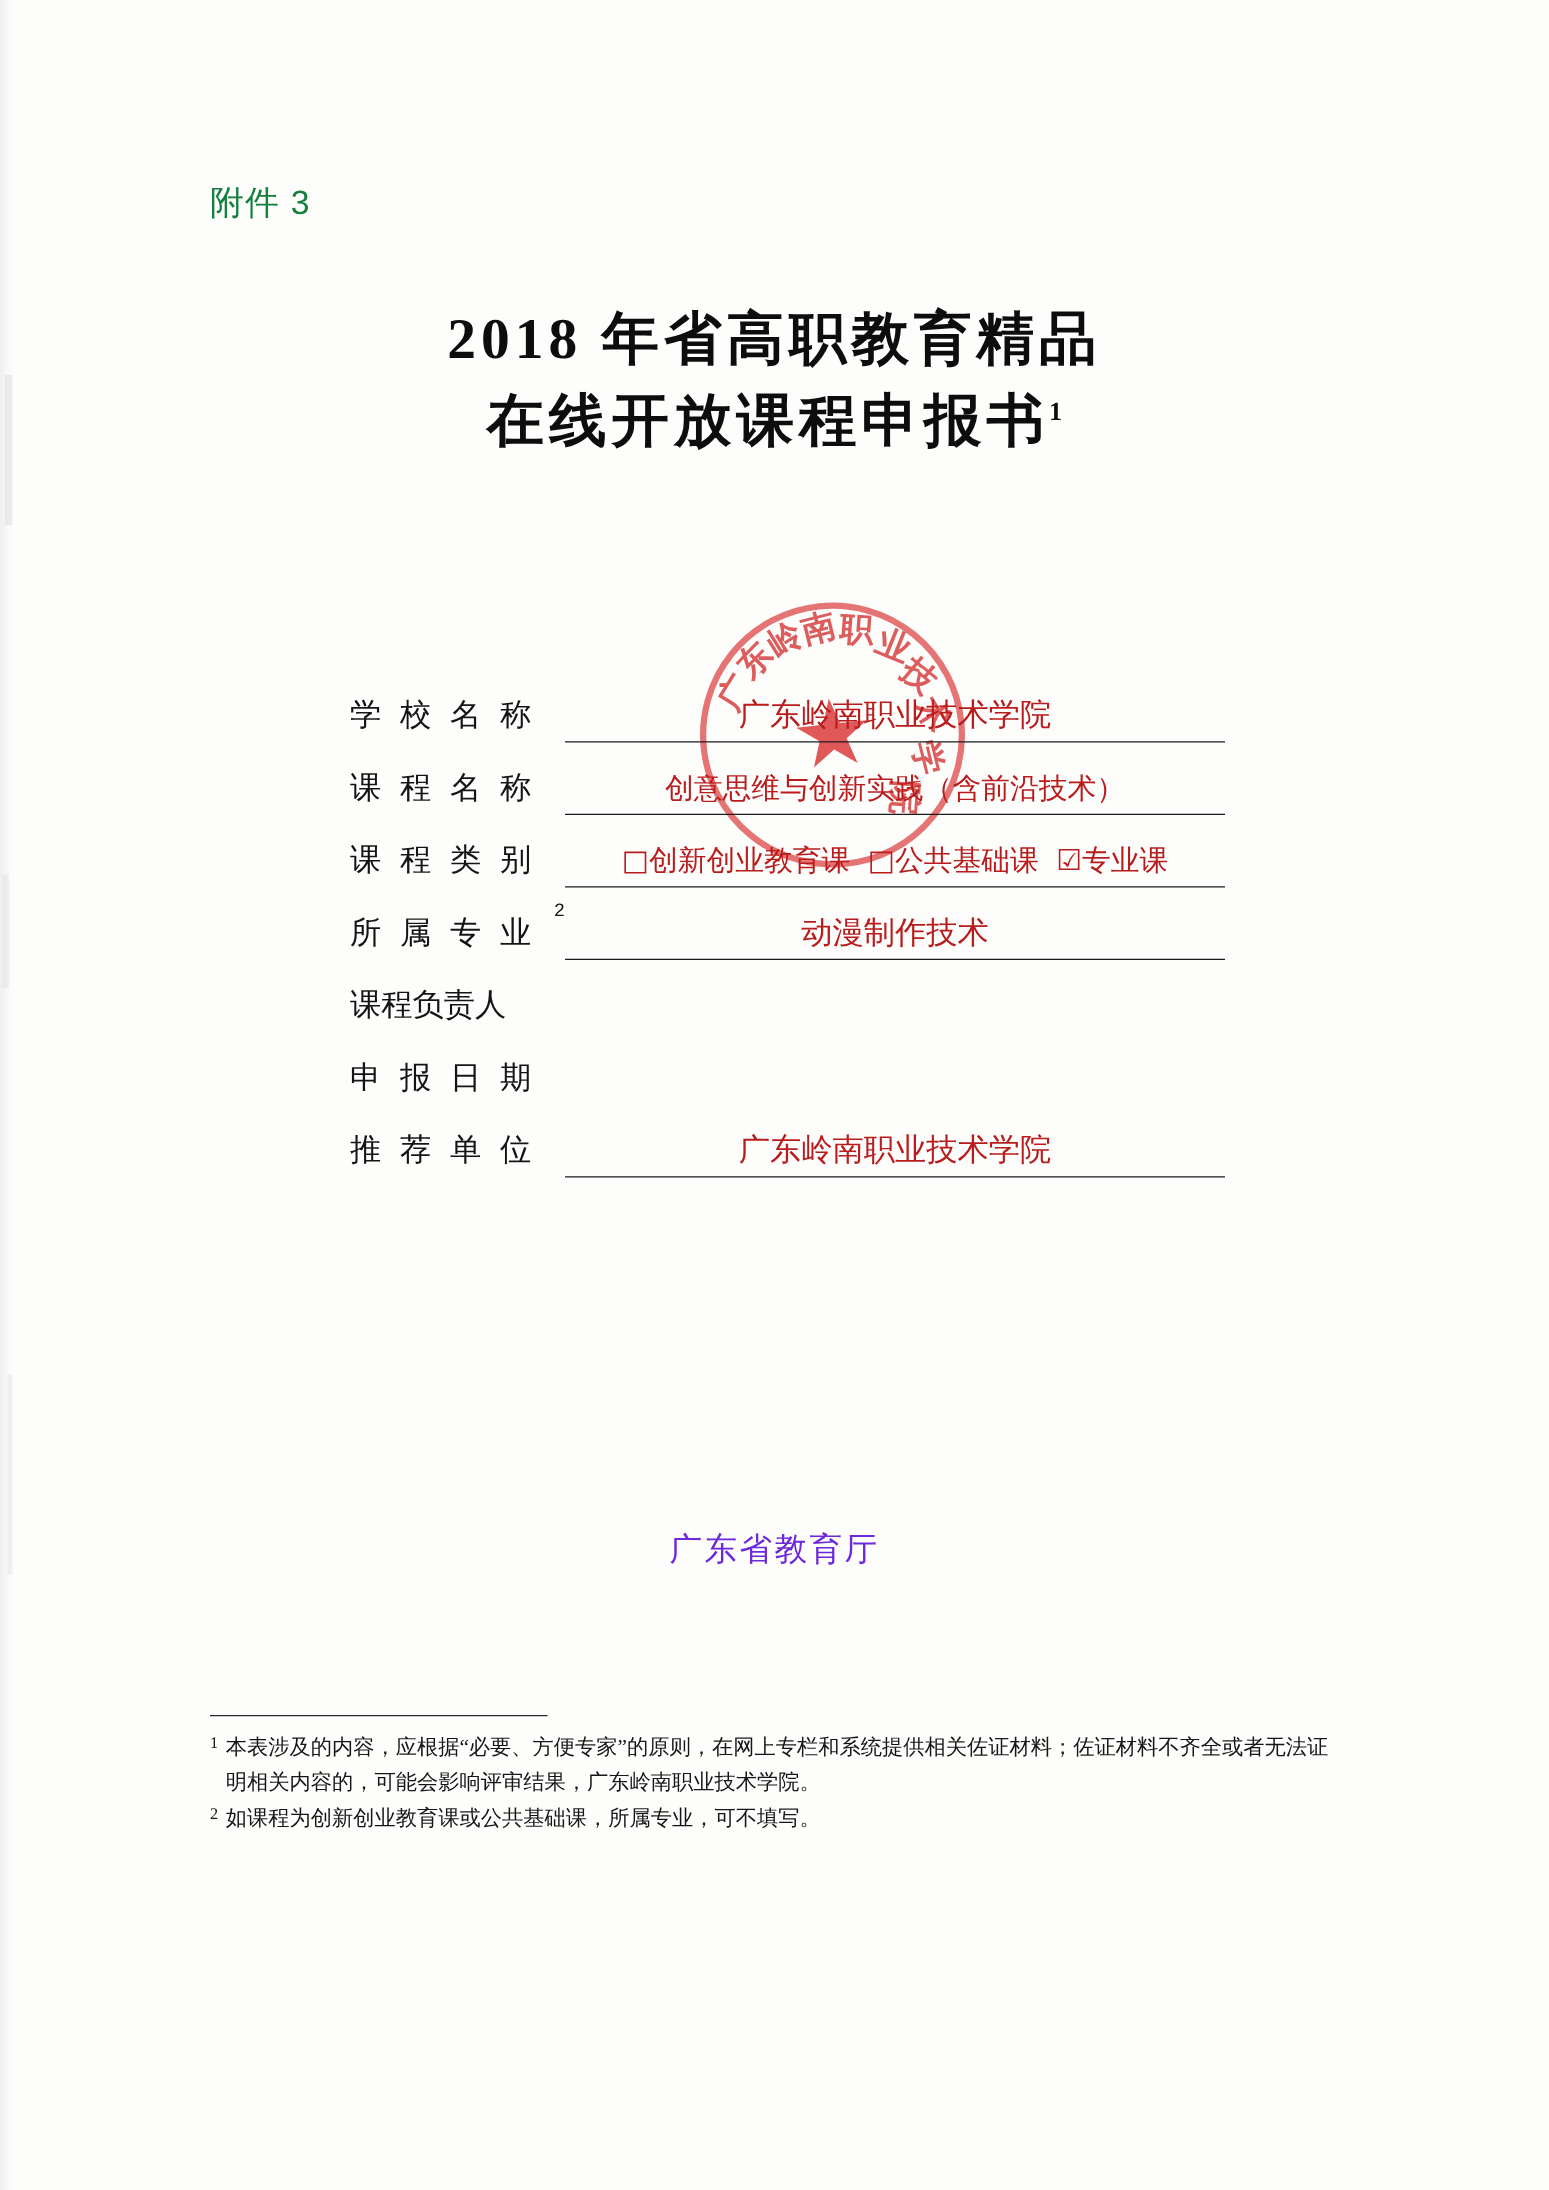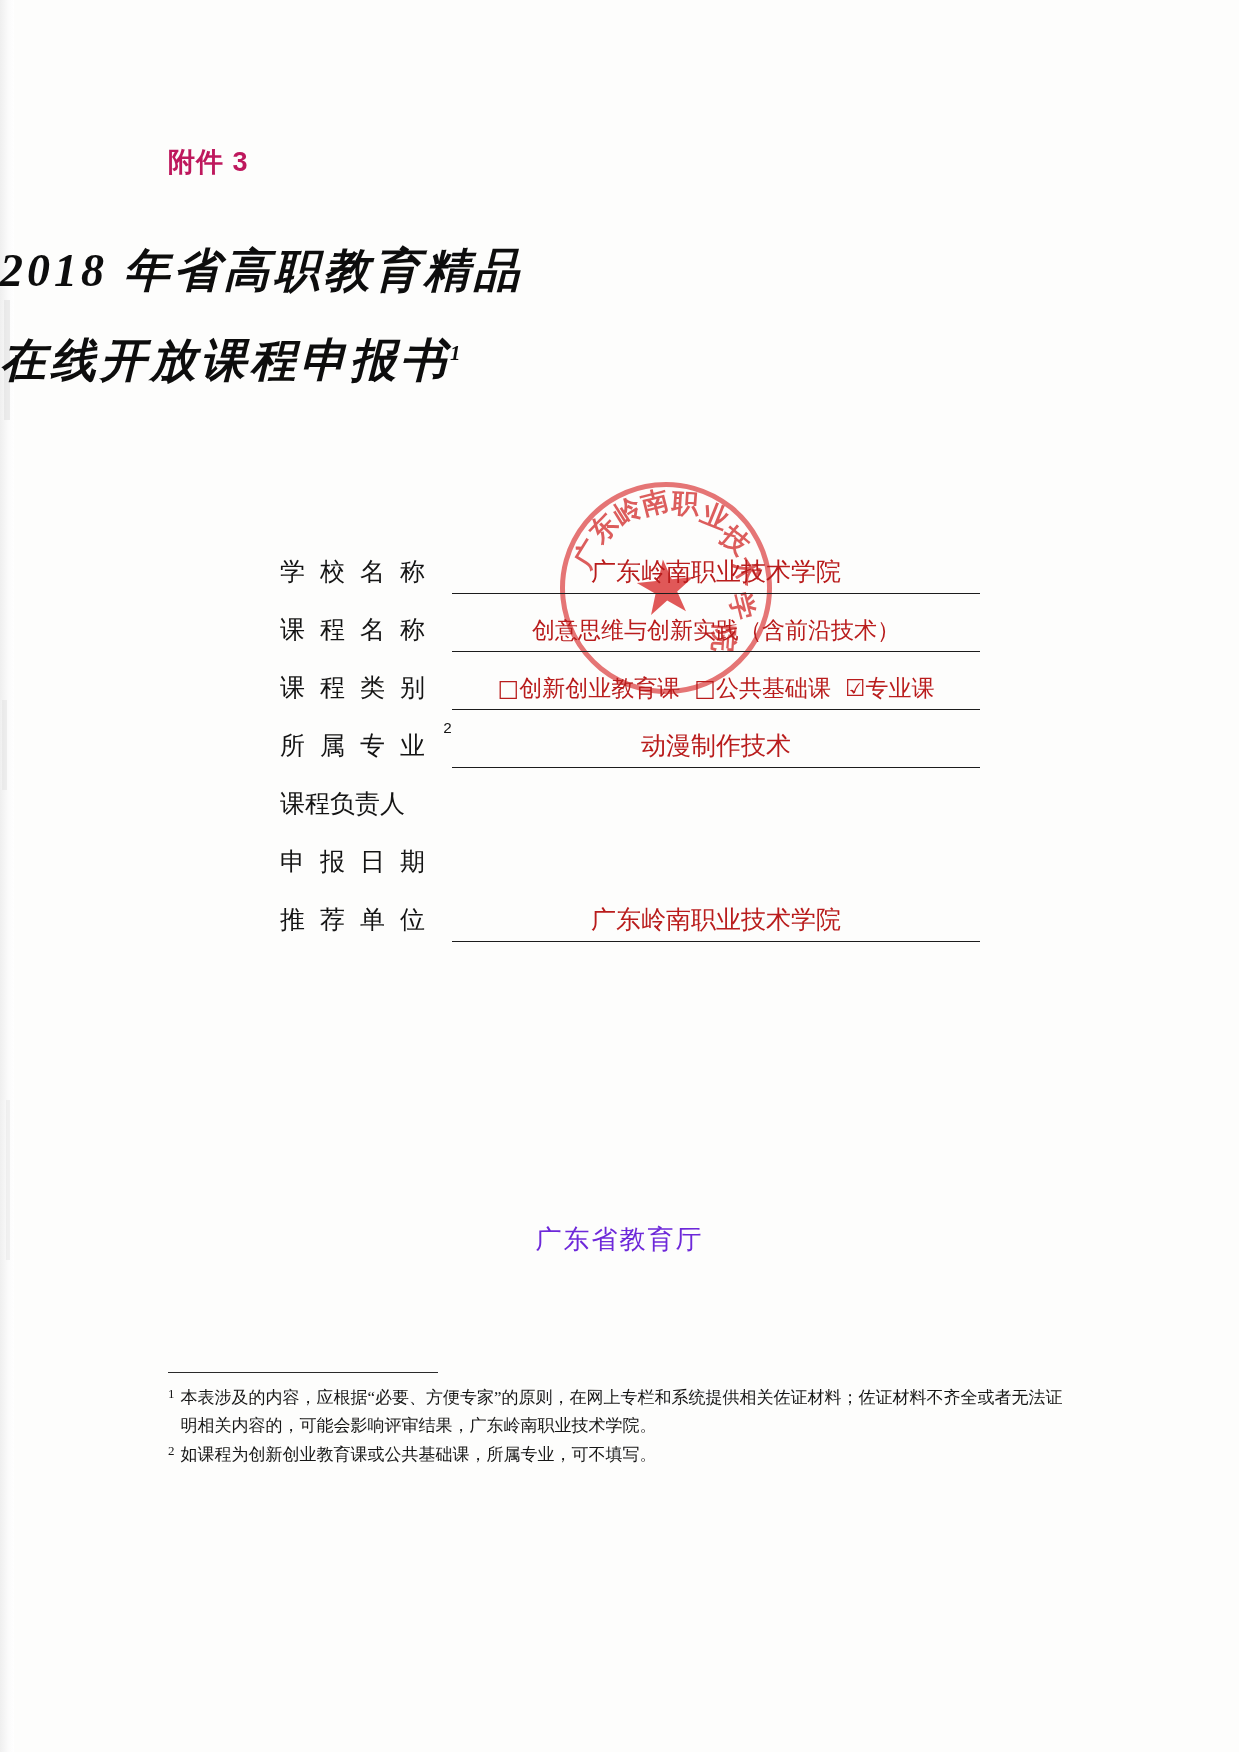--- a/index.html
+++ b/index.html
@@ -27,43 +27,42 @@
   }
   .scan-mark {
     position: absolute;
     background: #dcdcdc;
   }
   .attach-label {
     position: absolute;
     left: 168px;
     top: 144px;
     font-family: "Liberation Sans", sans-serif;
-    font-weight: bold;
+    font-weight: normal;
     font-size: 27px;
     letter-spacing: 1px;
-    color: #be185d;
+    color: #15803d;
   }
   .title-block {
     position: absolute;
     left: 0;
     top: 248px;
     width: 1239px;
-    text-align: left;
-    font-style: italic;
+    text-align: center;
   }
   .title-line {
     font-family: "Liberation Serif", serif;
     font-weight: bold;
     font-size: 46px;
     letter-spacing: 4px;
     line-height: 1.0;
     color: #0d0d0d;
   }
   .title-line.second {
-    margin-top: 44px;
+    margin-top: 20px;
   }
   .sup {
     font-size: 21px;
     vertical-align: super;
     font-weight: bold;
     letter-spacing: 0;
   }
   .fields {
     position: absolute;
     left: 280px;

